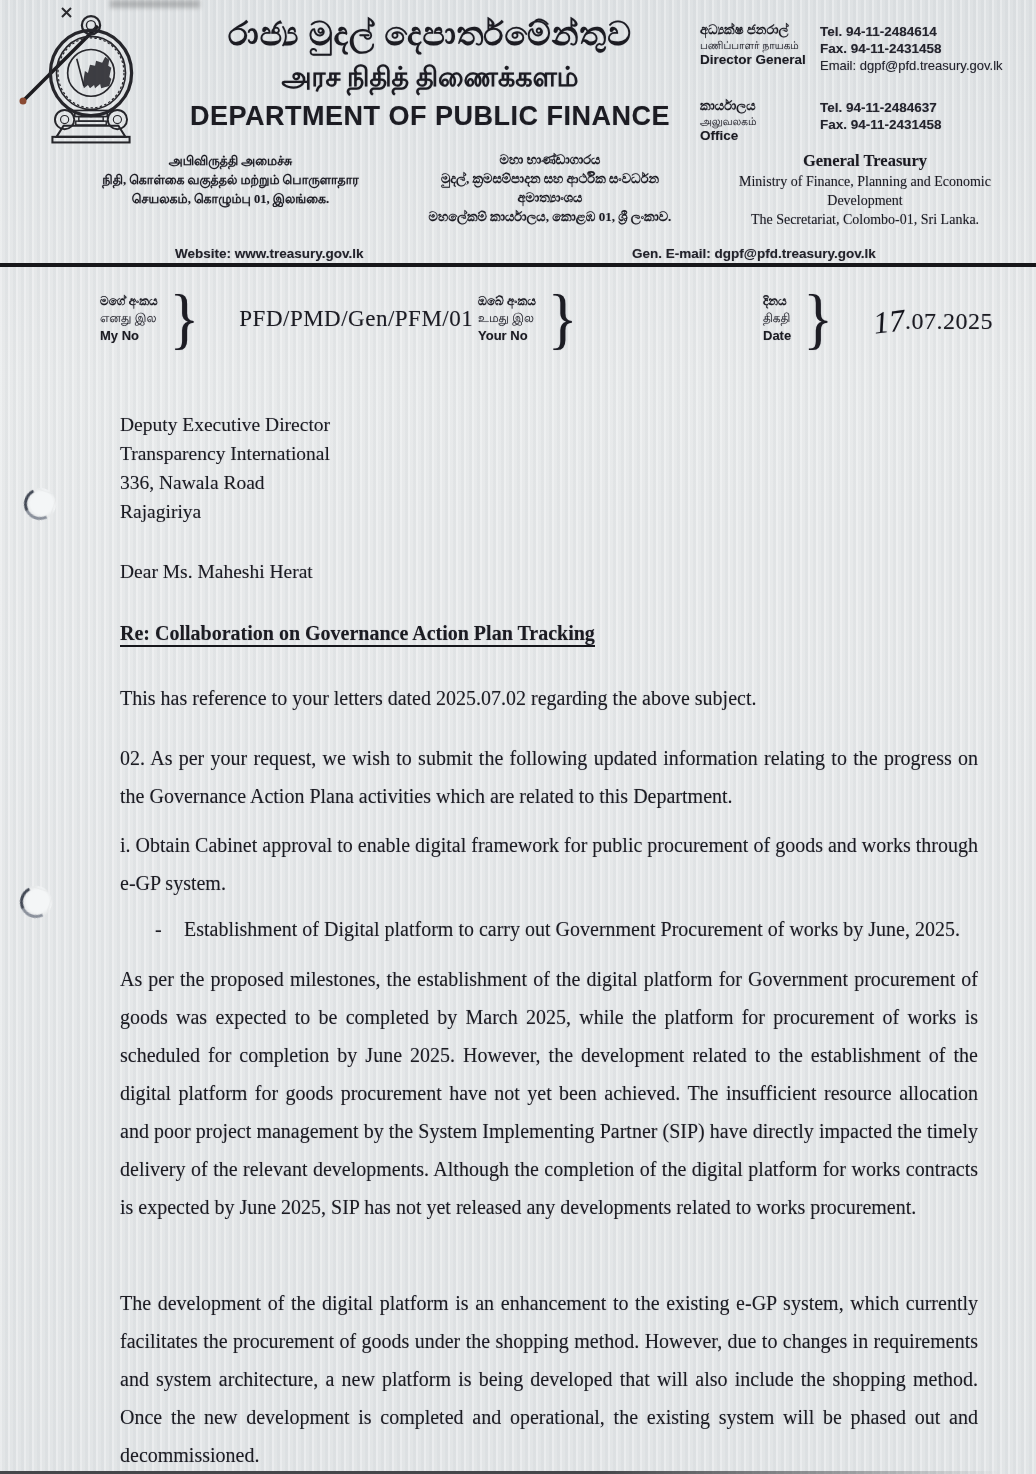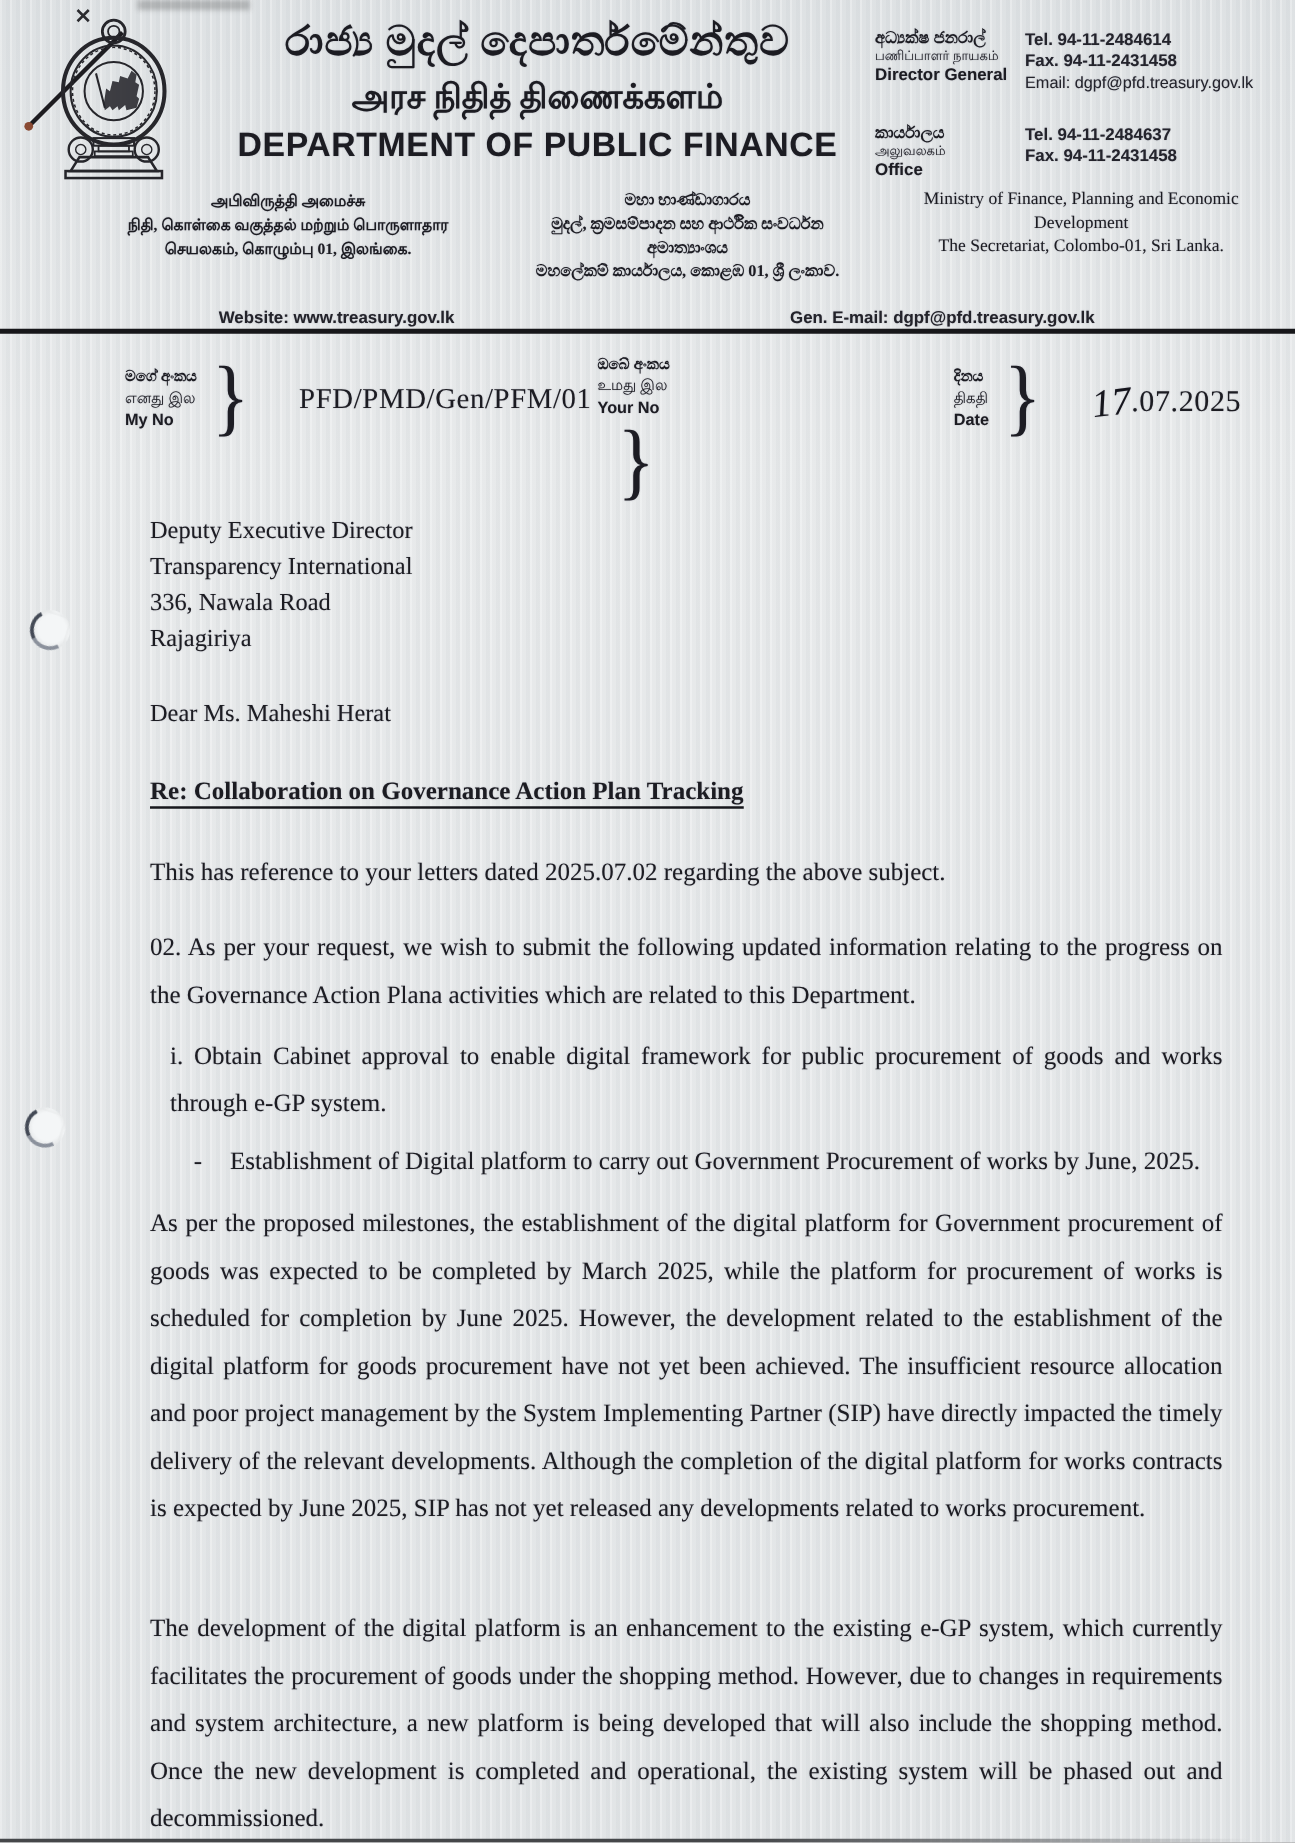--- a/index.html
+++ b/index.html
@@ -65,21 +65,21 @@
 
   
   .body-block { position:absolute; left:120px; top:410px; width:858px; font-size:20px; }
   .recipient-line { font-size:19.5px; line-height:29px; }
   .salutation { margin-top:31px; font-size:19.5px; line-height:29px; }
   .subject { margin-top:33px; font-size:20px; font-weight:bold; line-height:29px; }
   .subject span { border-bottom:2.4px solid #17171c; padding-bottom:1px; }
   .para { text-align:justify; line-height:38px; }
   .p1 { margin-top:31px; }
   .p2 { margin-top:22px; }
-  .item-i { margin-top:11px;margin-left:16px; }
+  .item-i { margin-top:11px; }
   .bullet { margin-top:9px; position:relative; padding-left:64px; line-height:36px; }
   .bullet .dash { position:absolute; left:35px; top:0; }
   .p3 { margin-top:13px; }
   .p4 { margin-top:58px; }
 
   .scan-edge { position:absolute; bottom:0; left:0; width:1000px; height:3px;
     background:linear-gradient(90deg, #45474a 0 60%, rgba(69,71,74,.45) 85%, transparent); }
   .scan-top-smudge { position:absolute; top:0; left:110px; width:90px; height:8px; background:rgba(40,38,40,.25); filter:blur(2px); }
 </style>
 </head>
@@ -152,41 +152,42 @@
     <div>நிதி, கொள்கை வகுத்தல் மற்றும் பொருளாதார</div>
     <div>செயலகம், கொழும்பு 01, இலங்கை.</div>
   </div>
   <div class="addr addr-si">
     <div>මහා භාණ්ඩාගාරය</div>
     <div>මුදල්, ක්‍රමසම්පාදන සහ ආර්ථික සංවර්ධන</div>
     <div>අමාත්‍යාංශය</div>
     <div>මහලේකම් කාර්යාලය, කොළඹ 01, ශ්‍රී ලංකාව.</div>
   </div>
   <div class="addr addr-en">
+    <div class="big">General Treasury</div>
     <div>Ministry of Finance, Planning and Economic Development</div>
     <div>The Secretariat, Colombo-01, Sri Lanka.</div>
   </div>
 
   <div class="webline">
     <span class="website">Website: www.treasury.gov.lk</span>
     <span class="genmail">Gen. E-mail: dgpf@pfd.treasury.gov.lk</span>
   </div>
   <div class="rule"></div>
 
   <div class="ref-group" style="left:100px; top:283px;">
     <div class="ref-labels">
       <div class="ref-lab-si">මගේ අංකය</div>
       <div class="ref-lab-ta">எனது இல</div>
       <div class="ref-lab-en">My No</div>
     </div>
     <div class="brace">}</div>
     <div class="ref-value">PFD/PMD/Gen/PFM/01</div>
   </div>
 
-  <div class="ref-group" style="left:478px; top:283px;flex-direction:column;">
+  <div class="ref-group" style="left:478px; top:283px;">
     <div class="ref-labels">
       <div class="ref-lab-si">ඔබේ අංකය</div>
       <div class="ref-lab-ta">உமது இல</div>
       <div class="ref-lab-en">Your No</div>
     </div>
     <div class="brace">}</div>
     <div class="ref-value"></div>
   </div>
 
   <div class="ref-group" style="left:763px; top:283px;">

